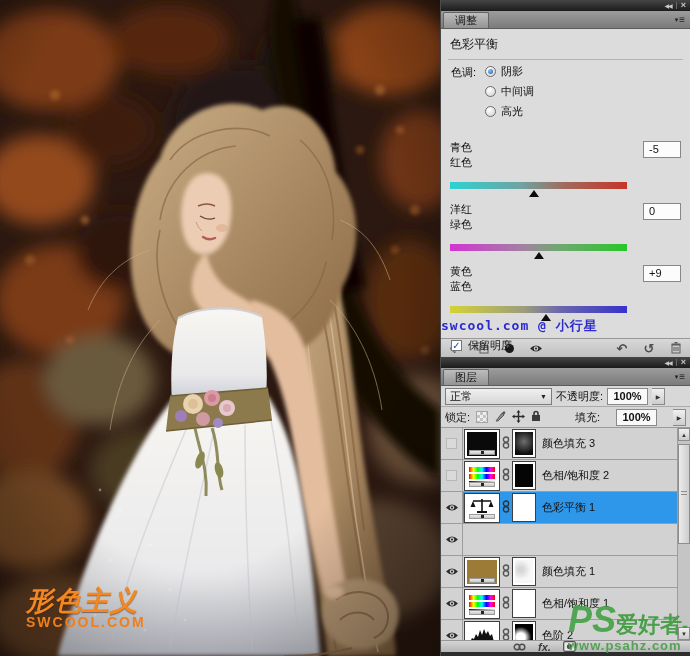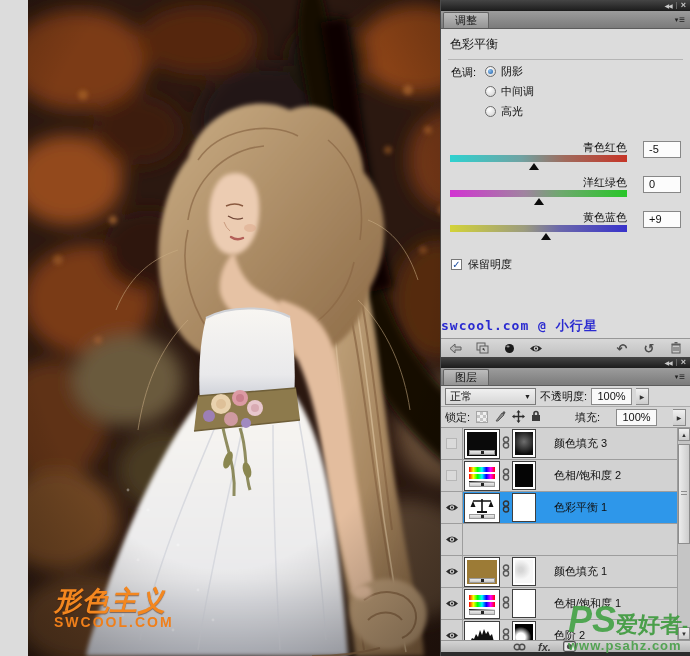--- a/index.html
+++ b/index.html
@@ -3,21 +3,21 @@
 <meta charset="utf-8">
 <style>
   * { margin:0; padding:0; box-sizing:border-box; }
   html,body { background:#555; }
   .stage {
     position:relative; width:690px; height:656px; overflow:hidden;
     background:#dcdcdc; font-family:"Liberation Sans","DejaVu Sans",sans-serif;
     font-size:11px; color:#111;
   }
   
-  .photo { position:absolute; left:0; top:0; width:440px; height:656px; background:#2b1810;margin-left:28px; }
+  .photo { position:absolute; left:0; top:0; width:440px; height:656px; background:#2b1810; }
   .photo svg { display:block; }
   
   .wm-left { position:absolute; left:26px; bottom:26px; line-height:1.05; z-index:30; }
   .wm-left .l1 { font-size:27px; font-weight:bold; font-style:italic; color:#f4871f; letter-spacing:1px; text-shadow:0 1px 1px rgba(60,20,0,.5); }
   .wm-left .l2 { font-size:14px; font-weight:bold; color:#f07f1a; letter-spacing:2px; }
   .wm-right { position:absolute; right:2px; bottom:4px; z-index:30; color:#3f9b3f; line-height:1; opacity:.92; white-space:nowrap;margin-top:19px; }
   .wm-right .big { font-size:36px; font-weight:bold; font-style:italic; color:#46a348; }
   .wm-right .rest { font-size:22px; font-weight:bold; color:#3f9b3f; }
   .wm-right .dash { font-size:18px; font-weight:bold; }
   .wm-right .url { font-size:13px; font-weight:bold; letter-spacing:1px; margin-top:1px; color:#4aa04a; }
@@ -35,39 +35,39 @@
   .adj-content { height:309px; background:#dcdcdc; position:relative; padding:4px 7px 0 7px; }
   .adj-title { font-size:12px; padding:3px 0 6px 2px; border-bottom:1px solid #b5b5b5; }
   .tone-row { display:flex; margin:4px 0 0 3px; }
   .tone-label { width:34px; padding-top:1px; }
   .tone-opts { display:flex; flex-direction:column; gap:5px; }
   .tone-opt { display:flex; align-items:center; gap:5px; }
   .radio { width:11px; height:11px; border-radius:50%; border:1px solid #6d6d6d; background:radial-gradient(circle at 35% 30%,#fff,#cfcfcf); position:relative; flex:none; }
   .radio.sel::after { content:""; position:absolute; inset:2px; border-radius:50%; background:radial-gradient(circle at 35% 35%,#8cc0ef,#1e5ea8); }
   .sliders { margin-top:21px; }
   .slider-group { position:relative; padding:0 54px 0 0; margin-bottom:13px; }
-  .slider-labels { display:flex; justify-content:flex-end; padding:0 2px 0 2px; }
+  .slider-labels { display:flex; justify-content:center; padding:0 2px 12px 2px;flex-direction:column; }
   .slider-value { position:absolute; right:2px; top:1px; width:38px; height:17px; background:#fcfcfc; border:1px solid #878787; line-height:15px; padding-left:5px; }
   .slider-bar { height:7px; margin:0 2px; position:relative; }
   .bar0 { background:linear-gradient(90deg,#2ed2d0,#6fa3a3 40%,#a06a5c 65%,#c63527); }
   .bar1 { background:linear-gradient(90deg,#d233d2,#a083a0 42%,#6fa86f 62%,#28c628); }
   .bar2 { background:linear-gradient(90deg,#d3d338,#9c9c7e 42%,#6a67ab 62%,#3832cb); }
   .slider-thumb { position:absolute; top:8px; margin-left:-5px; width:0; height:0; border-left:5px solid transparent; border-right:5px solid transparent; border-bottom:7px solid #0c0c0c; }
   .preserve-row { display:flex; align-items:center; gap:6px; margin:25px 0 0 3px; }
   .checkbox { width:11px; height:11px; background:#fff; border:1px solid #767676; font-size:10px; line-height:9px; text-align:center; font-weight:bold; color:#1d4ea0; flex:none; }
   .credit { position:absolute; left:0; right:0; bottom:3px; text-align:left; font-family:"DejaVu Sans Mono","Liberation Mono",monospace; font-weight:bold; font-size:13px; color:#2a2ad0; letter-spacing:1px; }
   .adj-toolbar { height:19px; background:linear-gradient(#d8d8d8,#c0c0c0); border-top:1px solid #979797; display:flex; align-items:center; padding:0 7px; gap:13px; }
   .adj-toolbar .right { margin-left:auto; display:flex; align-items:center; gap:13px; }
   .tbicon { display:flex; align-items:center; justify-content:center; width:14px; height:14px; color:#4c4c4c; }
   .tbicon.txt { font-size:13px; font-weight:bold; line-height:1; }
   
   .blend-row { height:21px; display:flex; align-items:center; gap:4px; padding:0 4px; border-bottom:1px solid #ababab; background:#d8d8d8; }
-  .dropdown { width:91px; height:17px; border:1px solid #7b7b7b; background:linear-gradient(#f0f0f0,#d6d6d6); display:flex; align-items:center; justify-content:space-between; padding:0 4px; }
+  .dropdown { width:107px; height:17px; border:1px solid #7b7b7b; background:linear-gradient(#f0f0f0,#d6d6d6); display:flex; align-items:center; justify-content:space-between; padding:0 4px; }
   .dropdown .arr { font-size:7px; color:#222; }
-  .valbox { width:41px; height:17px; border:1px solid #8a8a8a; background:#f9f9f9; display:flex; align-items:center; justify-content:center; }
+  .valbox { width:41px; height:17px; border:1px solid #8a8a8a; background:#f9f9f9; display:flex; align-items:center; justify-content:center;font-weight:bold; }
   .spinbtn { width:13px; height:17px; border:1px solid #8a8a8a; border-left:none; background:linear-gradient(#f0f0f0,#cdcdcd); display:flex; align-items:center; justify-content:center; font-size:6px; color:#333; }
   .lock-row { height:21px; display:flex; align-items:center; gap:6px; padding:0 4px; border-bottom:1px solid #9b9b9b; background:#d6d6d6; }
   .lockicons { display:flex; align-items:center; gap:6px; }
   .checker { width:12px; height:12px; border:1px solid #a5a5a5; background:repeating-conic-gradient(#c4c4c4 0 25%,#efefef 0 50%) 0 0/6px 6px; }
   .lock-fill { margin-left:auto; display:flex; align-items:center; gap:16px; }
   .layer-list { position:relative; height:212px; background:#d2d2d2; overflow:hidden; }
   .layer-row { display:flex; height:32px; border-bottom:1px solid #9d9d9d; width:236px; }
   .eye-cell { width:22px; flex:none; border-right:1px solid #9d9d9d; display:flex; align-items:center; justify-content:center; }
   .eye-well { width:11px; height:11px; border:1px solid #b7b7b7; background:#dadada; }
   .row-body { flex:1; display:flex; align-items:center; gap:3px; padding:0 2px; }
@@ -86,21 +86,21 @@
     background-size:100% 5px; background-repeat:no-repeat;
     background-position:0 1px,0 8px,0 15px; }
   .t-levels svg, .t-balance svg { position:absolute; left:2px; top:2px; }
   .mask { width:22px; height:27px; border:2px solid #fff; outline:1px solid #3f3f3f; flex:none; }
   .m-white { background:#fff; }
   .m-black { background:#050505; }
   .m-radialdark { background:radial-gradient(circle at 50% 42%,#6e6e6e,#0c0c0c 78%); }
   .m-grayblob { background:radial-gradient(circle at 38% 28%,#fdfdfd 16%,#c2c2c2 45%,#8c8c8c 80%); }
   .m-whiteblob { background:radial-gradient(circle at 32% 42%,#d6d6d6 12%,#f7f7f7 55%); }
   .m-blackblob { background:radial-gradient(circle at 32% 58%,#fff 24%,#000 58%); }
-  .layer-name { margin-left:16px; white-space:nowrap; color:#101010; }
+  .layer-name { margin-left:4px; white-space:nowrap; color:#101010; }
   .scrollbar { position:absolute; right:0; top:0; bottom:0; width:13px; background:#c5c5c5; border-left:1px solid #9d9d9d; }
   .sb-btn { position:absolute; left:0; right:0; height:13px; background:linear-gradient(#f0f0f0,#cbcbcb); border:1px solid #8d8d8d; display:flex; align-items:center; justify-content:center; font-size:6px; color:#333; }
   .sb-up { top:0; } .sb-down { bottom:0; }
   .sb-thumb { position:absolute; left:0; right:0; top:16px; height:100px; background:linear-gradient(90deg,#ececec,#cdcdcd); border:1px solid #8d8d8d; }
   .sb-thumb::after { content:""; position:absolute; left:2px; right:2px; top:46px; height:6px;
     background:repeating-linear-gradient(#8d8d8d 0 1px,transparent 1px 3px); }
   .layers-bottombar { height:16px; background:linear-gradient(#d4d4d4,#b6b6b6); border-top:1px solid #979797; border-bottom:4px solid #2d2d2d; display:flex; align-items:center; gap:12px; padding-left:72px; }
   .bbicon { display:flex; align-items:center; color:#4c4c4c; }
   .fxtxt { font-size:11px; font-weight:bold; font-style:italic; color:#3d3d3d; }
 </style>

